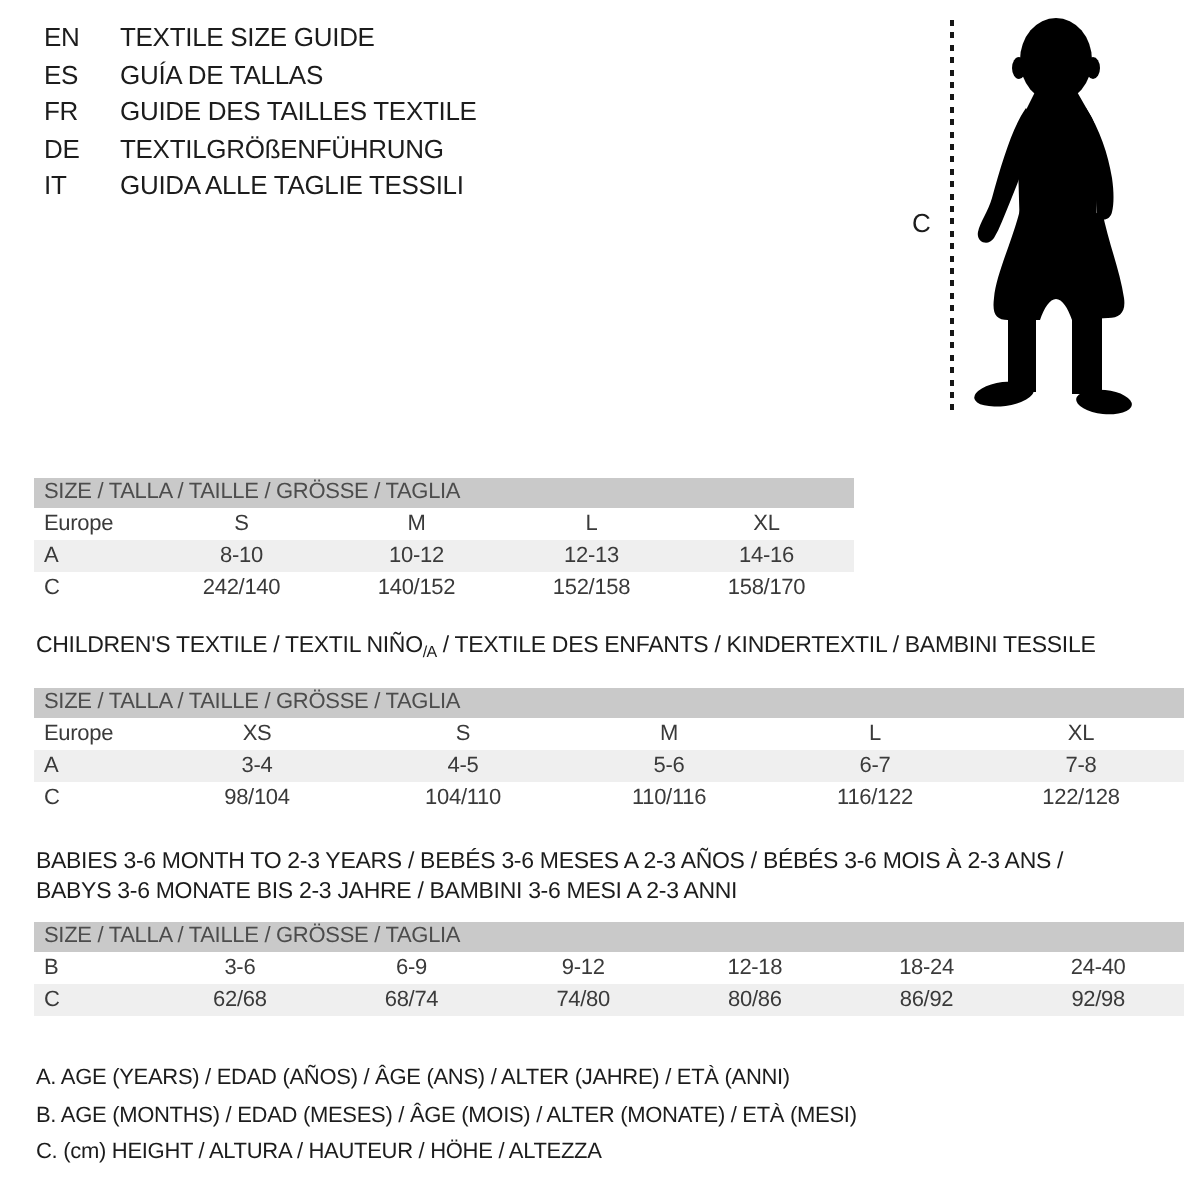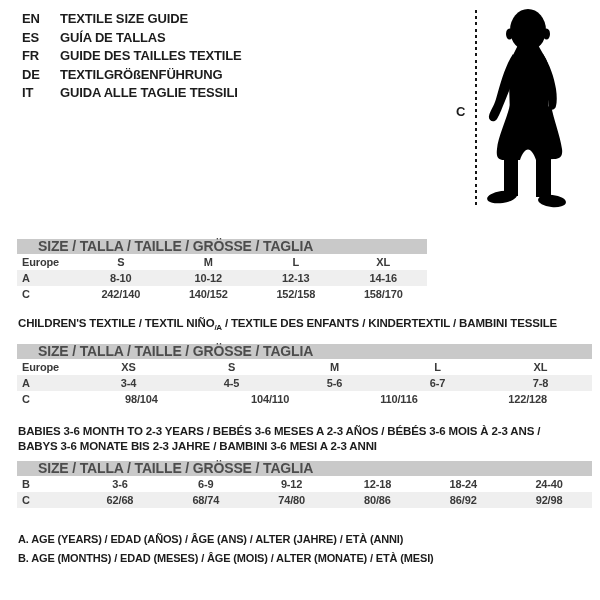--- a/index.html
+++ b/index.html
@@ -1,36 +1,36 @@
 <!DOCTYPE html>
 <html><head>
 <meta charset="utf-8">
 <style>
   html,body{margin:0;padding:0;background:#fff;}
   .page{
     position:relative;width:600px;height:600px;background:#ffffff;overflow:hidden;
     font-family:"Liberation Sans","DejaVu Sans",sans-serif;
-    font-weight:bold;color:#1c1c1c;letter-spacing:-0.15px;
+    font-weight:normal;color:#1c1c1c;letter-spacing:-0.15px;
   }
   
   .langs{position:absolute;left:22px;top:10px;}
   .lang-row{display:flex;font-size:13px;line-height:18.6px;white-space:nowrap;}
   .lang-code{width:38px;}
   
   .dashline{position:absolute;left:475px;top:10px;width:2px;height:198px;
     background:repeating-linear-gradient(to bottom,#161616 0 3px,transparent 3px 6.2px);}
   .c-label{position:absolute;left:456px;top:104px;font-size:13px;}
   .fig{position:absolute;left:484px;top:7px;width:90px;height:202px;}
   
   .sec-title{position:absolute;left:18px;font-size:11.5px;white-space:nowrap;}
   .sub{font-size:8px;vertical-align:-2.5px;letter-spacing:-0.3px;}
   
   .tbl{position:absolute;left:17px;}
   .tbl-bar{height:15px;line-height:15.5px;background:#c9c9c9;color:#4c4c4c;
-    font-size:14px;padding-left:21px;white-space:nowrap;}
+    font-size:11px;padding-left:5px;white-space:nowrap;}
   .trow{display:flex;height:16px;line-height:16.5px;font-size:11px;color:#3a3a3a;justify-content:flex-end;}
   .trow .lab{width:55px;padding-left:5px;text-align:left;flex:none;}
   .trow .val{flex:1;text-align:center;}
   .shaded{background:#efefef;}
   
   .notes{position:absolute;left:18px;top:530px;}
   .note-line{font-size:11px;line-height:18.6px;white-space:nowrap;}
 </style>
 </head>
 <body>
@@ -120,20 +120,21 @@
       <span class="val">4-5</span>
       <span class="val">5-6</span>
       <span class="val">6-7</span>
       <span class="val">7-8</span>
     </div>
     <div class="trow">
       <span class="lab">C</span>
       <span class="val">98/104</span>
       <span class="val">104/110</span>
       <span class="val">110/116</span>
+      <span class="val">116/122</span>
       <span class="val">122/128</span>
     </div>
   </div>
 
   <div class="sec-title" style="top:425px">BABIES 3-6 MONTH TO 2-3 YEARS / BEBÉS 3-6 MESES A 2-3 AÑOS / BÉBÉS 3-6 MOIS À 2-3 ANS /</div>
   <div class="sec-title" style="top:440px">BABYS 3-6 MONATE BIS 2-3 JAHRE / BAMBINI 3-6 MESI A 2-3 ANNI</div>
   <div class="tbl" style="top:461px;width:575px">
     <div class="tbl-bar">SIZE / TALLA / TAILLE / GRÖSSE / TAGLIA</div>
     <div class="trow">
       <span class="lab">B</span>
@@ -151,15 +152,16 @@
       <span class="val">74/80</span>
       <span class="val">80/86</span>
       <span class="val">86/92</span>
       <span class="val">92/98</span>
     </div>
   </div>
 
   <div class="notes">
     <div class="note-line">A. AGE (YEARS) / EDAD (AÑOS) / ÂGE (ANS) / ALTER (JAHRE) / ETÀ (ANNI)</div>
     <div class="note-line">B. AGE (MONTHS) / EDAD (MESES) / ÂGE (MOIS) / ALTER (MONATE) / ETÀ (MESI)</div>
+    <div class="note-line">C. (cm) HEIGHT / ALTURA / HAUTEUR / HÖHE / ALTEZZA</div>
   </div>
 
 </div>
 
 </body></html>

